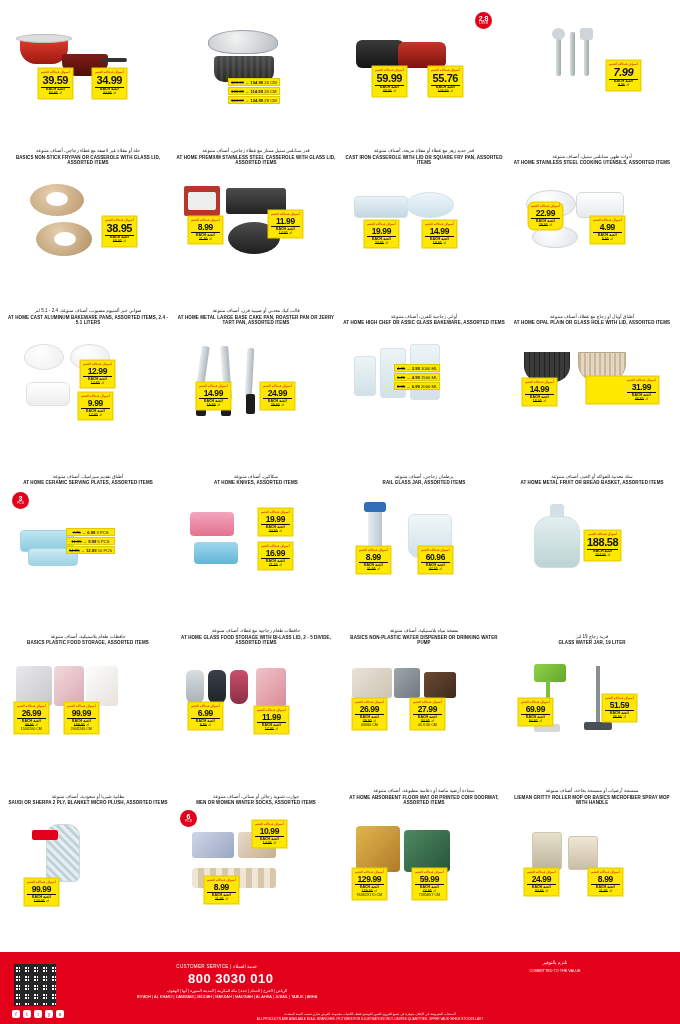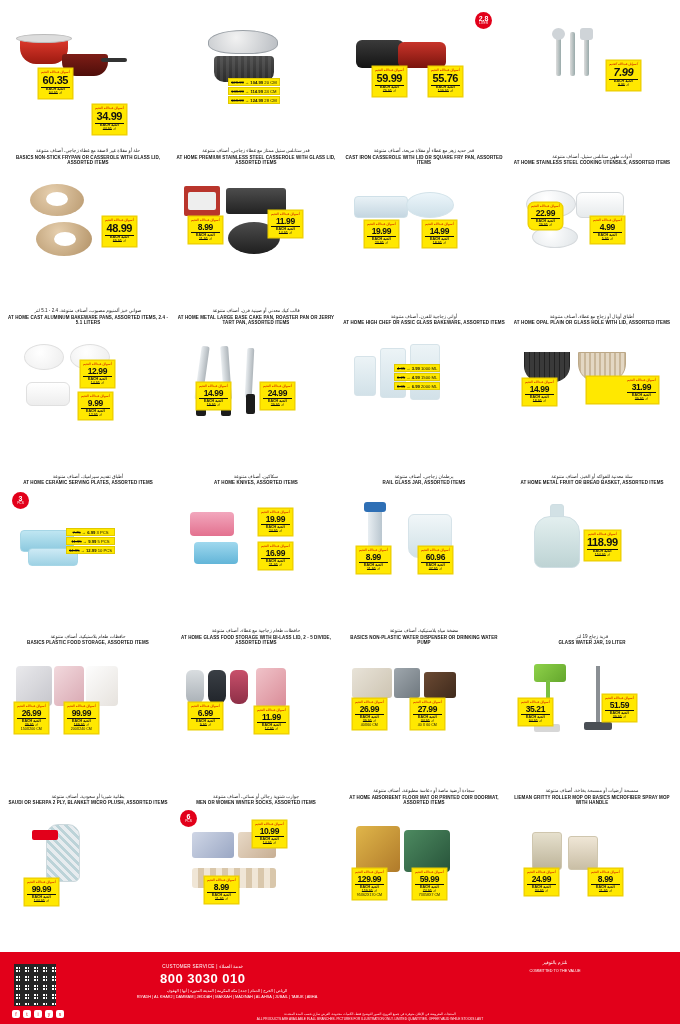--- a/index.html
+++ b/index.html
@@ -148,21 +148,21 @@
       linear-gradient(90deg, #000 20%, transparent 20%, transparent 40%, #000 40%, #000 55%, transparent 55%, transparent 72%, #000 72%),
       linear-gradient(0deg, #000 15%, transparent 15%, transparent 35%, #000 35%, #000 50%, transparent 50%, transparent 70%, #000 70%);
     background-size: 9px 9px, 9px 9px;
     opacity: .85;
   }
   .footer .cs {
     position: absolute; left: 160px; top: 12px;
     text-align: center;
   }
   .footer .cs .lbl { font-size: 4.6px; letter-spacing: .3px; }
-  .footer .cs .num { font-size: 13px; font-weight: bold; letter-spacing: .5px; margin-top: 2px; }
+  .footer .cs .num { font-size: 13px; font-weight: bold; letter-spacing: .5px; margin-top: 2px; margin-left: 28px; }
   .footer .branches {
     position: absolute; left: 112px; top: 36px;
     width: 230px;
     text-align: center;
     font-size: 3.9px;
     line-height: 1.5;
   }
   .footer .right {
     position: absolute; right: 10px; top: 8px;
     width: 230px; text-align: center; font-size: 3.8px; line-height: 1.5;
@@ -189,25 +189,25 @@
   <div class="grid">
 
     <div class="cell">
       <div class="prod-area">
         <div class="ph" style="left:14px;top:28px;width:48px;height:26px;background:linear-gradient(180deg,#e23b2e,#9c1a10);border-radius:4px 4px 16px 16px;"></div>
         <div class="ph" style="left:10px;top:24px;width:56px;height:9px;background:#ddd;border-radius:50%;border:1px solid #bbb;"></div>
         <div class="ph" style="left:56px;top:44px;width:46px;height:22px;background:linear-gradient(180deg,#7e1d16,#4e0e0a);border-radius:3px 3px 14px 14px;"></div>
         <div class="ph" style="left:95px;top:48px;width:26px;height:4px;background:#333;border-radius:2px;"></div>
         <div class="tag" style="left:32px;top:58px;">
           <span class="hdr">أسواق عبدالله العثيم</span>
-          <span class="price">60.35</span>
+          <span class="price">39.59</span>
           <span class="unit"><span>EACH</span> <span>الحبة</span></span>
           <span class="was">ك <s>94.95</s></span>
         </div>
-        <div class="tag" style="left:86px;top:58px;margin-top:36px;">
+        <div class="tag" style="left:86px;top:58px;">
           <span class="hdr">أسواق عبدالله العثيم</span>
           <span class="price">34.99</span>
           <span class="unit"><span>EACH</span> <span>الحبة</span></span>
           <span class="was">ك <s>44.95</s></span>
         </div>
       </div>
       <div class="cap">
         <span class="ar">حلة أو مقلاة غير لاصقة مع غطاء زجاجي، أصناف متنوعة</span>
         <span class="en">BASICS NON-STICK FRYPAN OR CASSEROLE WITH GLASS LID, ASSORTED ITEMS</span>
       </div>
@@ -278,21 +278,21 @@
     </div>
 
     <div class="cell">
       <div class="prod-area">
         <div class="ph round" style="left:24px;top:14px;width:54px;height:32px;background:radial-gradient(circle at 40% 30%,#e6cfae,#b9996f);"></div>
         <div class="ph round" style="left:40px;top:22px;width:22px;height:14px;background:#fff;"></div>
         <div class="ph round" style="left:30px;top:52px;width:56px;height:34px;background:radial-gradient(circle at 40% 30%,#e6cfae,#b08f63);"></div>
         <div class="ph round" style="left:48px;top:62px;width:22px;height:14px;background:#fff;"></div>
         <div class="tag" style="left:96px;top:46px;">
           <span class="hdr">أسواق عبدالله العثيم</span>
-          <span class="price">48.99</span>
+          <span class="price">38.95</span>
           <span class="unit"><span>EACH</span> <span>الحبة</span></span>
           <span class="was">ك <s>69.95</s></span>
         </div>
       </div>
       <div class="cap">
         <span class="ar">صواني خبز ألمنيوم مصبوب، أصناف متنوعة، 2.4 - 5.1 لتر</span>
         <span class="en">AT HOME CAST ALUMINUM BAKEWARE PANS, ASSORTED ITEMS, 2.4 - 5.1 LITERS</span>
       </div>
     </div>
 
@@ -525,21 +525,21 @@
         <span class="en">BASICS NON-PLASTIC WATER DISPENSER OR DRINKING WATER PUMP</span>
       </div>
     </div>
 
     <div class="cell">
       <div class="prod-area">
         <div class="ph" style="left:40px;top:14px;width:14px;height:14px;background:rgba(205,222,226,.9);border:1px solid #cfdee3;border-radius:3px 3px 0 0;"></div>
         <div class="ph" style="left:24px;top:26px;width:46px;height:52px;background:linear-gradient(180deg,rgba(225,238,238,.95),rgba(186,209,210,.95));border:1px solid #cfdee3;border-radius:16px 16px 8px 8px;"></div>
         <div class="tag" style="left:74px;top:40px;">
           <span class="hdr">أسواق عبدالله العثيم</span>
-          <span class="price">118.99</span>
+          <span class="price">188.58</span>
           <span class="unit"><span>EACH</span> <span>الحبة</span></span>
           <span class="was">ك <s>154.95</s></span>
         </div>
       </div>
       <div class="cap">
         <span class="ar">قربة زجاج 19 لتر</span>
         <span class="en">GLASS WATER JAR, 19 LITER</span>
       </div>
     </div>
 
@@ -622,21 +622,21 @@
 
     <div class="cell">
       <div class="prod-area">
         <div class="ph" style="left:24px;top:14px;width:32px;height:18px;background:linear-gradient(135deg,#8fd24a,#63a62c);border-radius:3px;"></div>
         <div class="ph" style="left:36px;top:30px;width:4px;height:48px;background:#7ac043;"></div>
         <div class="ph" style="left:24px;top:74px;width:26px;height:8px;background:#d7d7d7;border-radius:2px;"></div>
         <div class="ph" style="left:86px;top:16px;width:4px;height:62px;background:#8a8f94;"></div>
         <div class="ph" style="left:74px;top:72px;width:28px;height:8px;background:#4a4f55;border-radius:2px;"></div>
         <div class="tag small" style="left:8px;top:48px;">
           <span class="hdr">أسواق عبدالله العثيم</span>
-          <span class="price">35.21</span>
+          <span class="price">69.99</span>
           <span class="unit"><span>EACH</span> <span>الحبة</span></span>
           <span class="was">ك <s>94.95</s></span>
         </div>
         <div class="tag small" style="left:92px;top:44px;">
           <span class="hdr">أسواق عبدالله العثيم</span>
           <span class="price">51.59</span>
           <span class="unit"><span>EACH</span> <span>الحبة</span></span>
           <span class="was">ك <s>39.95</s></span>
         </div>
       </div>

